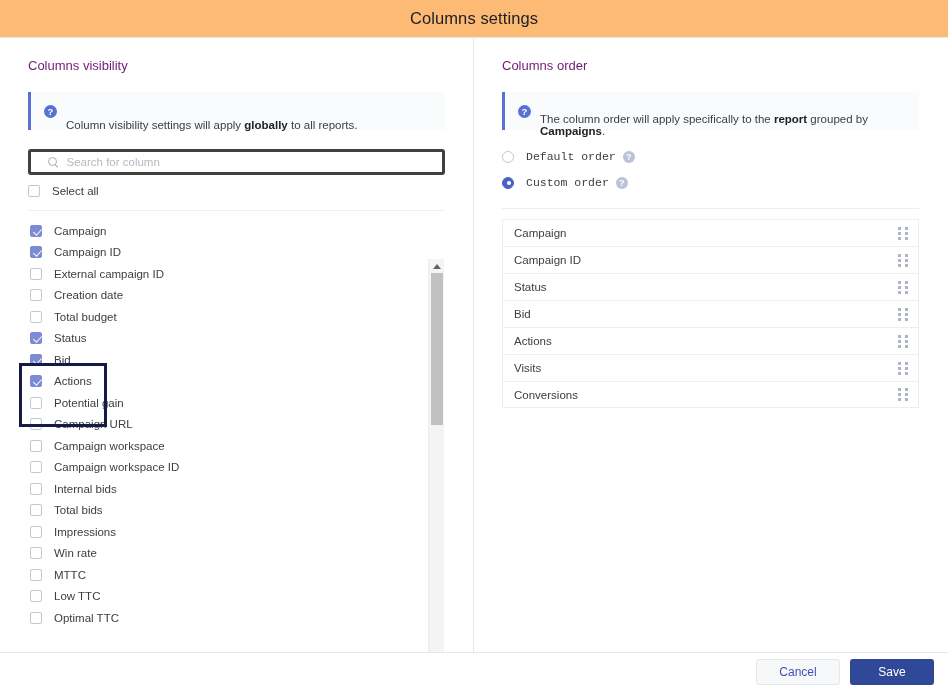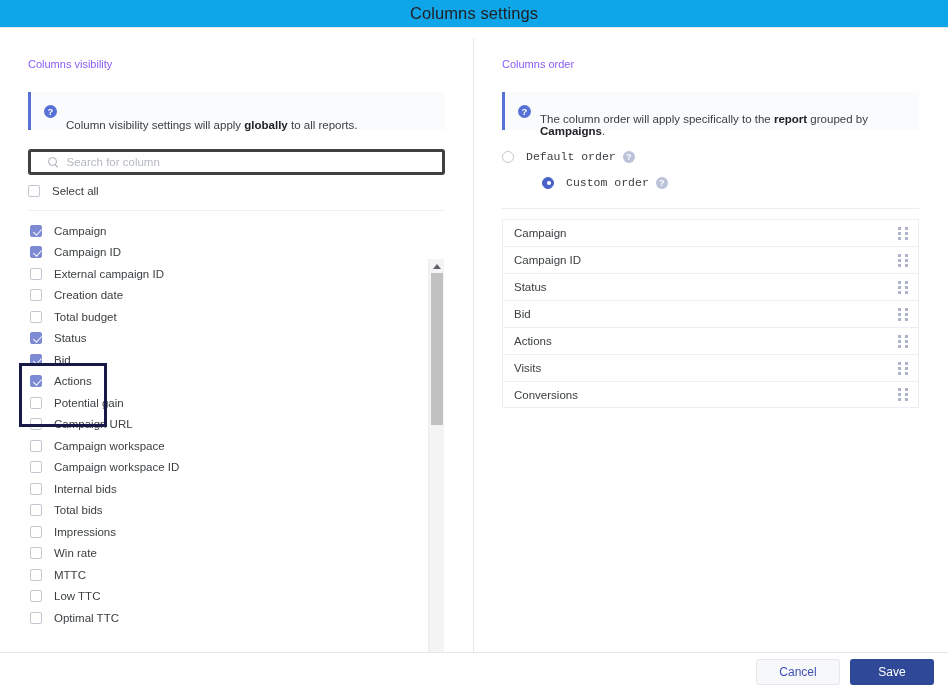--- a/index.html
+++ b/index.html
@@ -7,43 +7,43 @@
     width: 948px; height: 690px;
     background: #ffffff;
     font-family: "Liberation Sans", sans-serif;
     color: #3c4043;
     overflow: hidden;
   }
   #app { position: relative; width: 948px; height: 690px; background:#fff; }
 
   
   .header {
-    position: absolute; left: 0; top: 0; width: 948px; height: 28px;
-    background: #0ea5e9;
+    position: absolute; left: 0; top: 0; width: 948px; height: 38px;
+    background: #fdba74;
     border-bottom: 1px solid #e4e6ea;
     display: flex; align-items: center; justify-content: center;
   }
   .header-title { font-size: 16.5px; color: #202124; letter-spacing: .1px; }
   .corner-mark {
     position: absolute; left: 0; top: 0; width: 5px; height: 5px;
     background: #3c4043;
   }
 
   
   .body-wrap { position: absolute; left: 0; top: 38px; width: 948px; height: 614px; }
   .divider-v {
     position: absolute; left: 473px; top: 0; width: 1px; height: 614px;
     background: #e4e6ea;
   }
   .panel { position: absolute; top: 0; height: 614px; }
   .panel-left  { left: 0;   width: 473px; }
   .panel-right { left: 474px; width: 474px; }
 
   .section-title {
-    position: absolute; top: 20px; font-size: 11px; color: #8b5cf6;
+    position: absolute; top: 20px; font-size: 13px; color: #701a75;
   }
   .panel-left  .section-title { left: 28px; }
   .panel-right .section-title { left: 28px; }
 
   
   .banner {
     position: absolute; top: 54px; height: 38px;
     background: #fafbfc;
     border-left: 3px solid #5871d4;
     display: flex; align-items: center;
@@ -145,21 +145,21 @@
   .sb-thumb {
     position: absolute; left: 2px; top: 14px; width: 12px; height: 152px;
     background: #c1c1c1; border-radius: 0;
   }
 
   
   .radio-row {
     position: absolute; left: 28px; display: flex; align-items: center;
   }
   .radio-row.r1 { top: 112px; }
-  .radio-row.r2 { top: 138px; margin-left: 40px; }
+  .radio-row.r2 { top: 138px; }
   .radio {
     width: 12px; height: 12px; border-radius: 50%; flex: none;
     border: 1.3px solid #c3c7d0; background: #fff; position: relative;
   }
   .radio.selected { border-color: #4a63c8; background: #4a63c8; }
   .radio.selected::after {
     content: ""; position: absolute; left: 3.6px; top: 3.6px;
     width: 4px; height: 4px; border-radius: 50%; background: #fff;
   }
   .radio-label { font-size: 11.5px; color: #3c4043; margin-left: 12px; font-family: Liberation Mono, monospace; }

